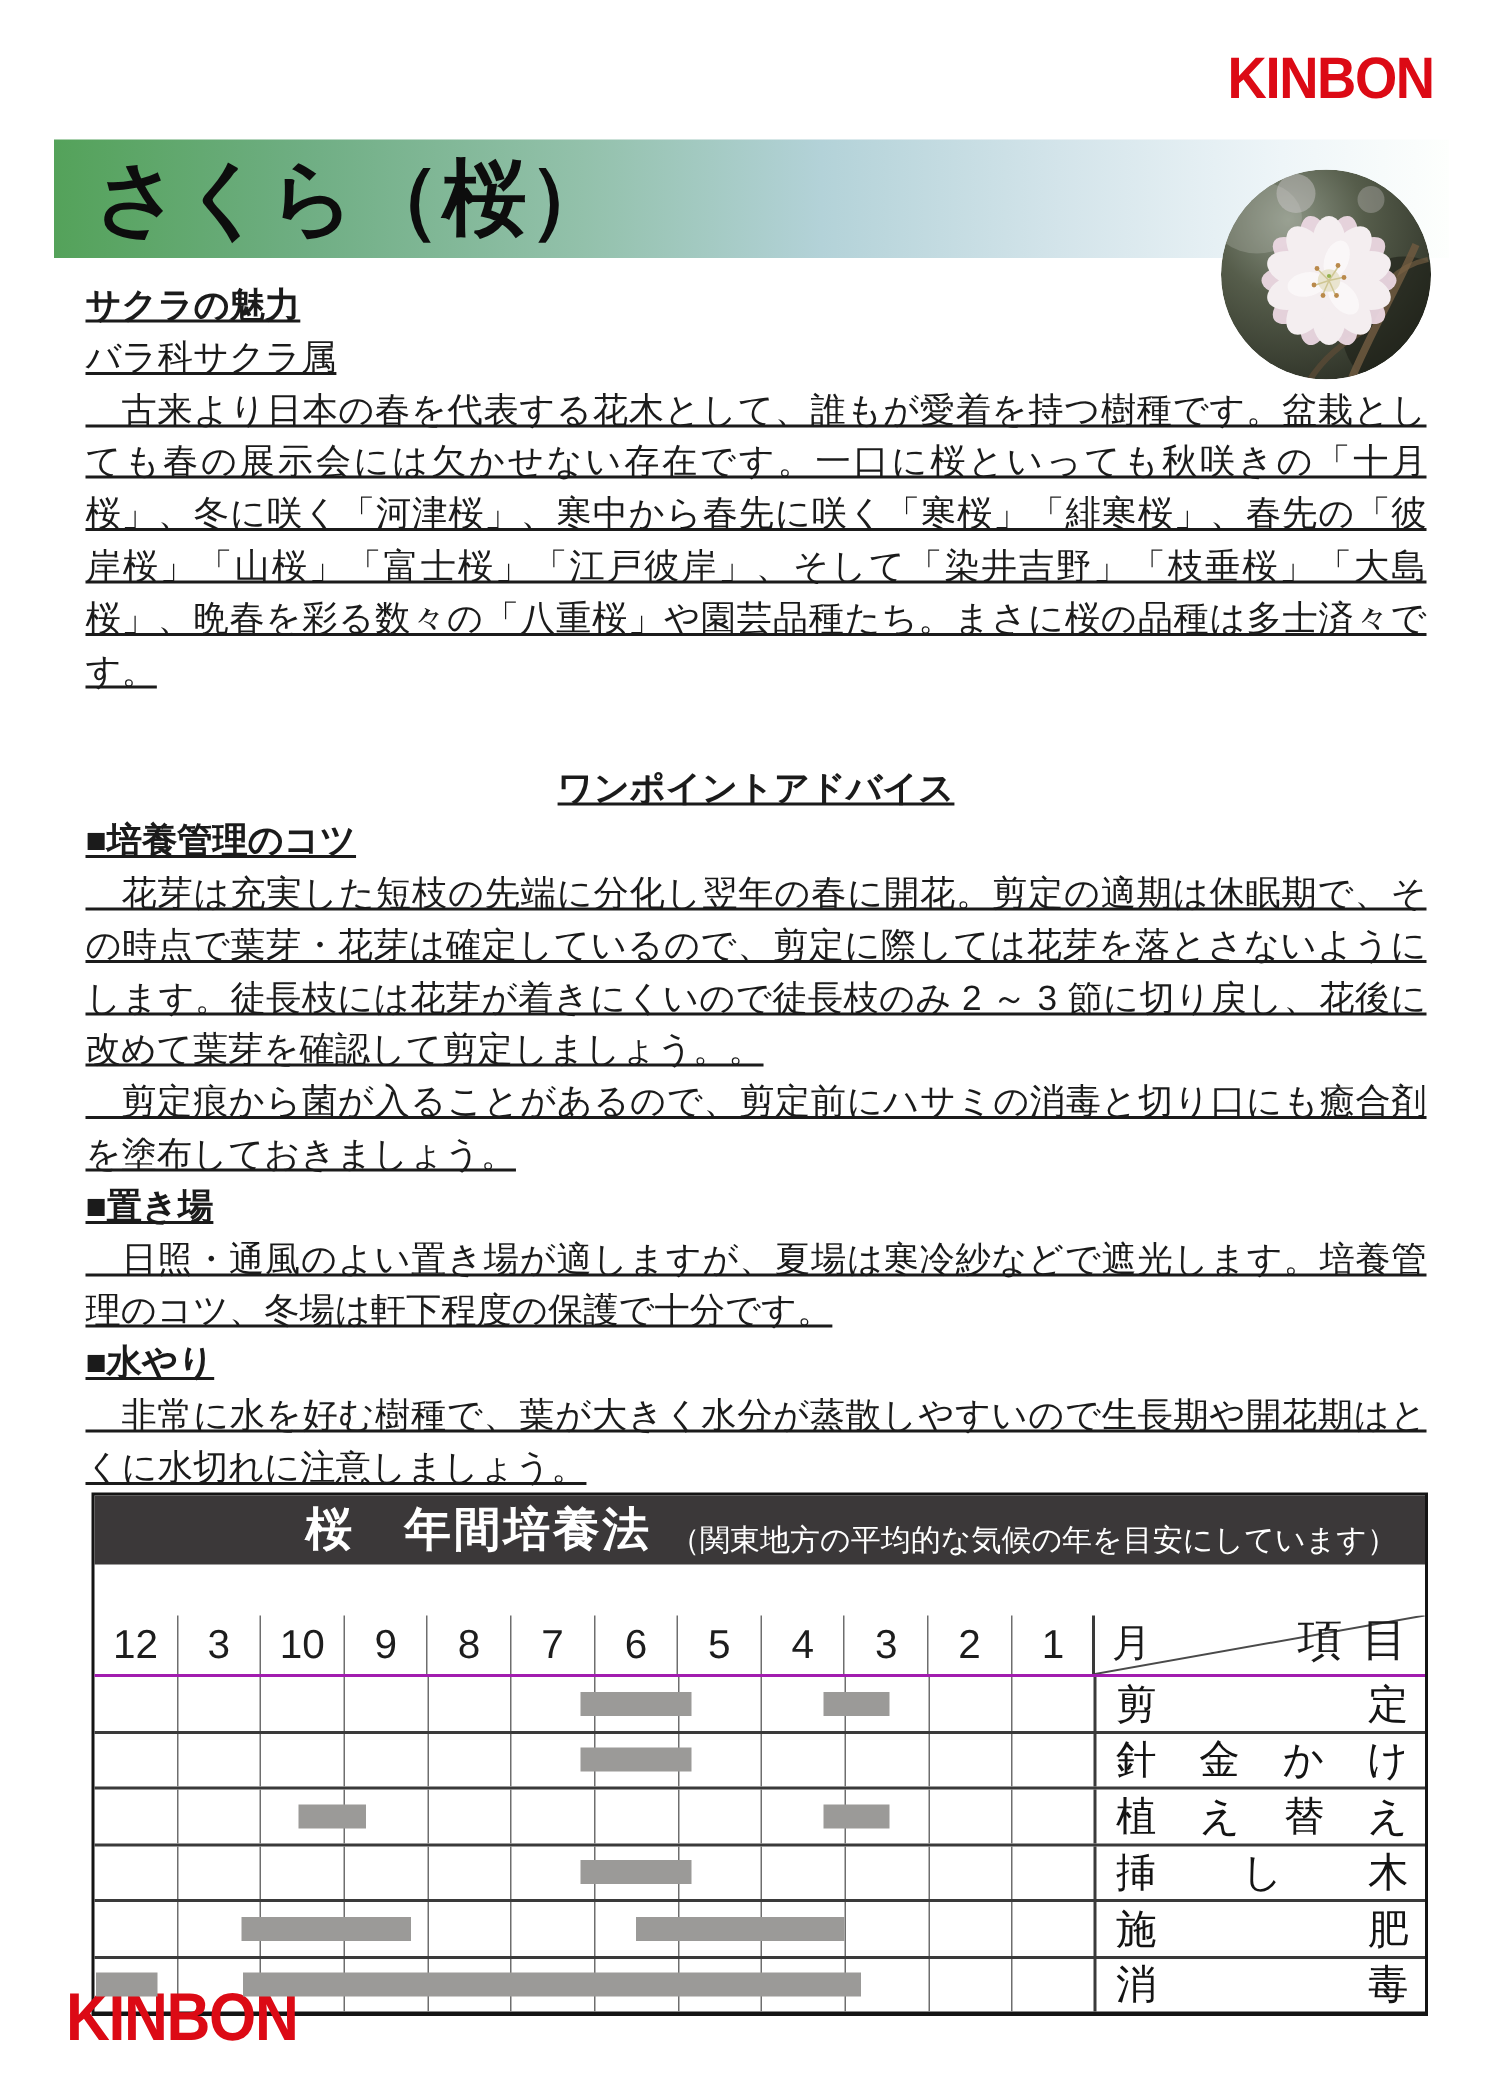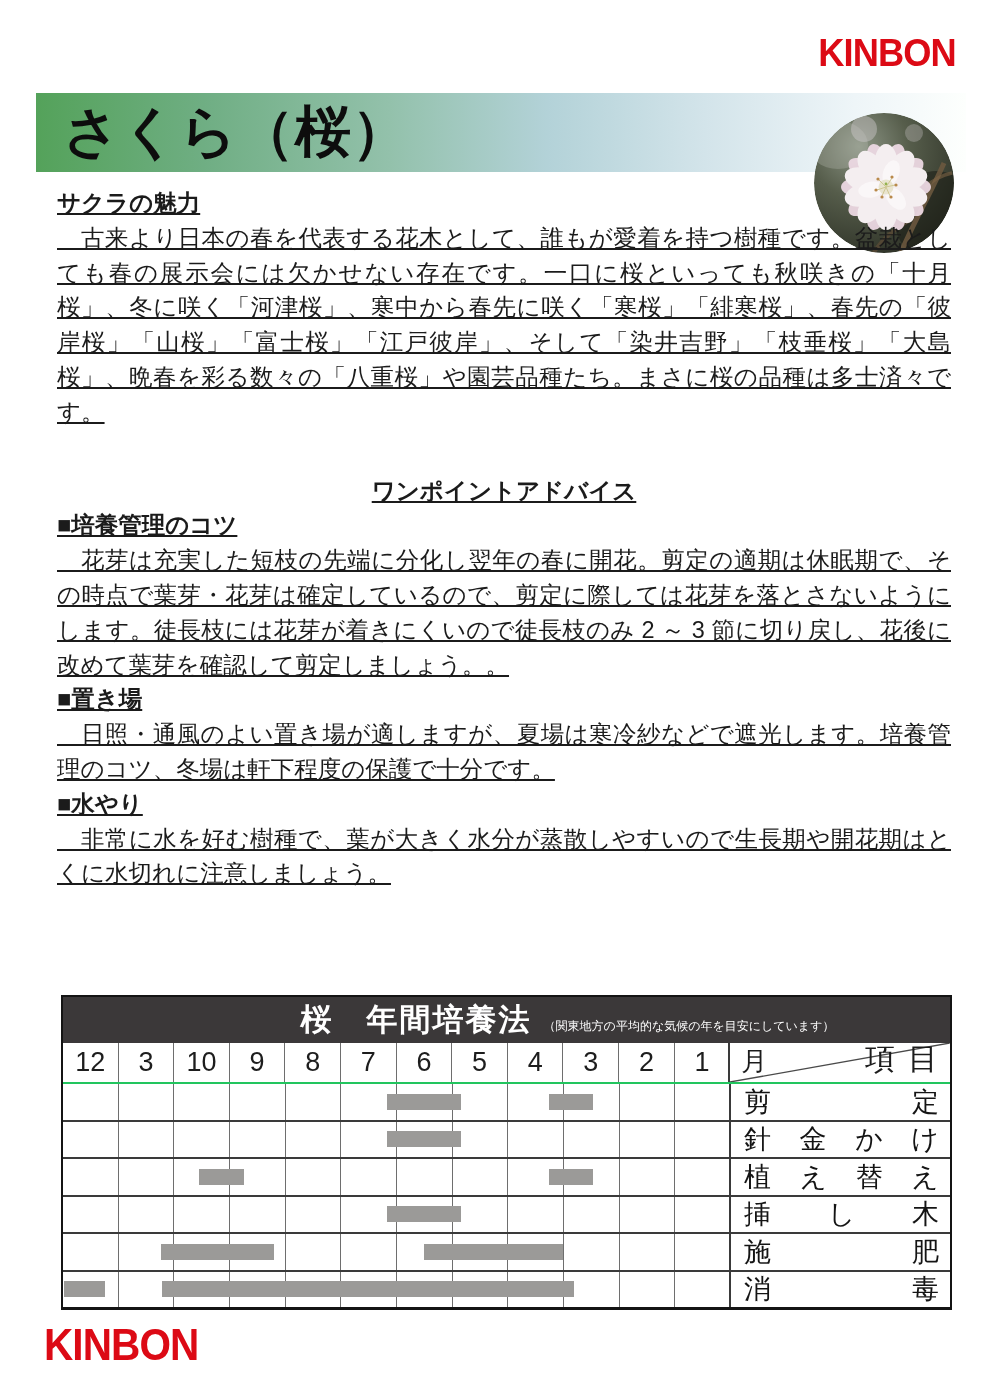--- a/index.html
+++ b/index.html
@@ -53,22 +53,22 @@
   }
   .tbl-head{
     height:46px;background:#3b3839;color:#ffffff;
     display:flex;align-items:center;justify-content:center;gap:12px;
     padding-left:122px;box-sizing:border-box;
   }
   .tbl-title{
     font-family:"Liberation Serif","DejaVu Serif",serif;
     font-size:31px;font-weight:700;letter-spacing:2px;white-space:nowrap;
   }
-  .tbl-sub{font-size:12px;letter-spacing:0;white-space:nowrap;margin-top:12px;}
-  .month-row{display:flex;height:39px;border-bottom:2px solid #22c55e;box-sizing:content-box;}
+  .tbl-sub{font-size:20px;letter-spacing:0;white-space:nowrap;margin-top:12px;}
+  .month-row{display:flex;height:39px;border-bottom:2px solid #a21caf;box-sizing:content-box;margin-top:34px;}
   .months-wrap{width:75.2%;display:flex;}
   .mcell{
     flex:1;border-right:1px solid #6e6e6e;
     display:flex;align-items:center;justify-content:center;
     font-size:27px;color:#1d1d1d;
   }
   .mcell:last-child{border-right:none;}
   .corner{width:24.8%;position:relative;border-left:2px solid #3a3a3a;margin-left:-1px;}
   .corner svg{position:absolute;inset:0;width:100%;height:100%;}
   .corner-month{position:absolute;left:11px;top:1px;font-size:26px;}
@@ -167,26 +167,28 @@
             <circle cx="-4" cy="10" r="1.6"></circle>
           <circle cx="0" cy="-3" r="1.4" fill="#94b24e"></circle>
         </g>
       </g>
     </g>
   </svg>
 </div>
 
 <main class="content">
   <h2 class="bold">サクラの魅力</h2>
+  <p>バラ科サクラ属</p>
   <p class="para">　古来より日本の春を代表する花木として、誰もが愛着を持つ樹種です。盆栽としても春の展示会には欠かせない存在です。一口に桜といっても秋咲きの「十月桜」、冬に咲く「河津桜」、寒中から春先に咲く「寒桜」「緋寒桜」、春先の「彼岸桜」「山桜」「富士桜」「江戸彼岸」、そして「染井吉野」「枝垂桜」「大島桜」、晩春を彩る数々の「八重桜」や園芸品種たち。まさに桜の品種は多士済々です。</p>
 
   <h2 class="bold advice-gap">ワンポイントアドバイス</h2>
 
   <h3>■培養管理のコツ</h3>
   <p class="para">　花芽は充実した短枝の先端に分化し翌年の春に開花。剪定の適期は休眠期で、その時点で葉芽・花芽は確定しているので、剪定に際しては花芽を落とさないようにします。徒長枝には花芽が着きにくいので徒長枝のみ 2 ～ 3 節に切り戻し、花後に改めて葉芽を確認して剪定しましょう。。</p>
+  <p class="para">　剪定痕から菌が入ることがあるので、剪定前にハサミの消毒と切り口にも癒合剤を塗布しておきましょう。</p>
 
   <h3>■置き場</h3>
   <p class="para">　日照・通風のよい置き場が適しますが、夏場は寒冷紗などで遮光します。培養管理のコツ、冬場は軒下程度の保護で十分です。</p>
 
   <h3>■水やり</h3>
   <p class="para">　非常に水を好む樹種で、葉が大きく水分が蒸散しやすいので生長期や開花期はとくに水切れに注意しましょう。</p>
 </main>
 
 <section class="care-table">
   <div class="tbl-head">

